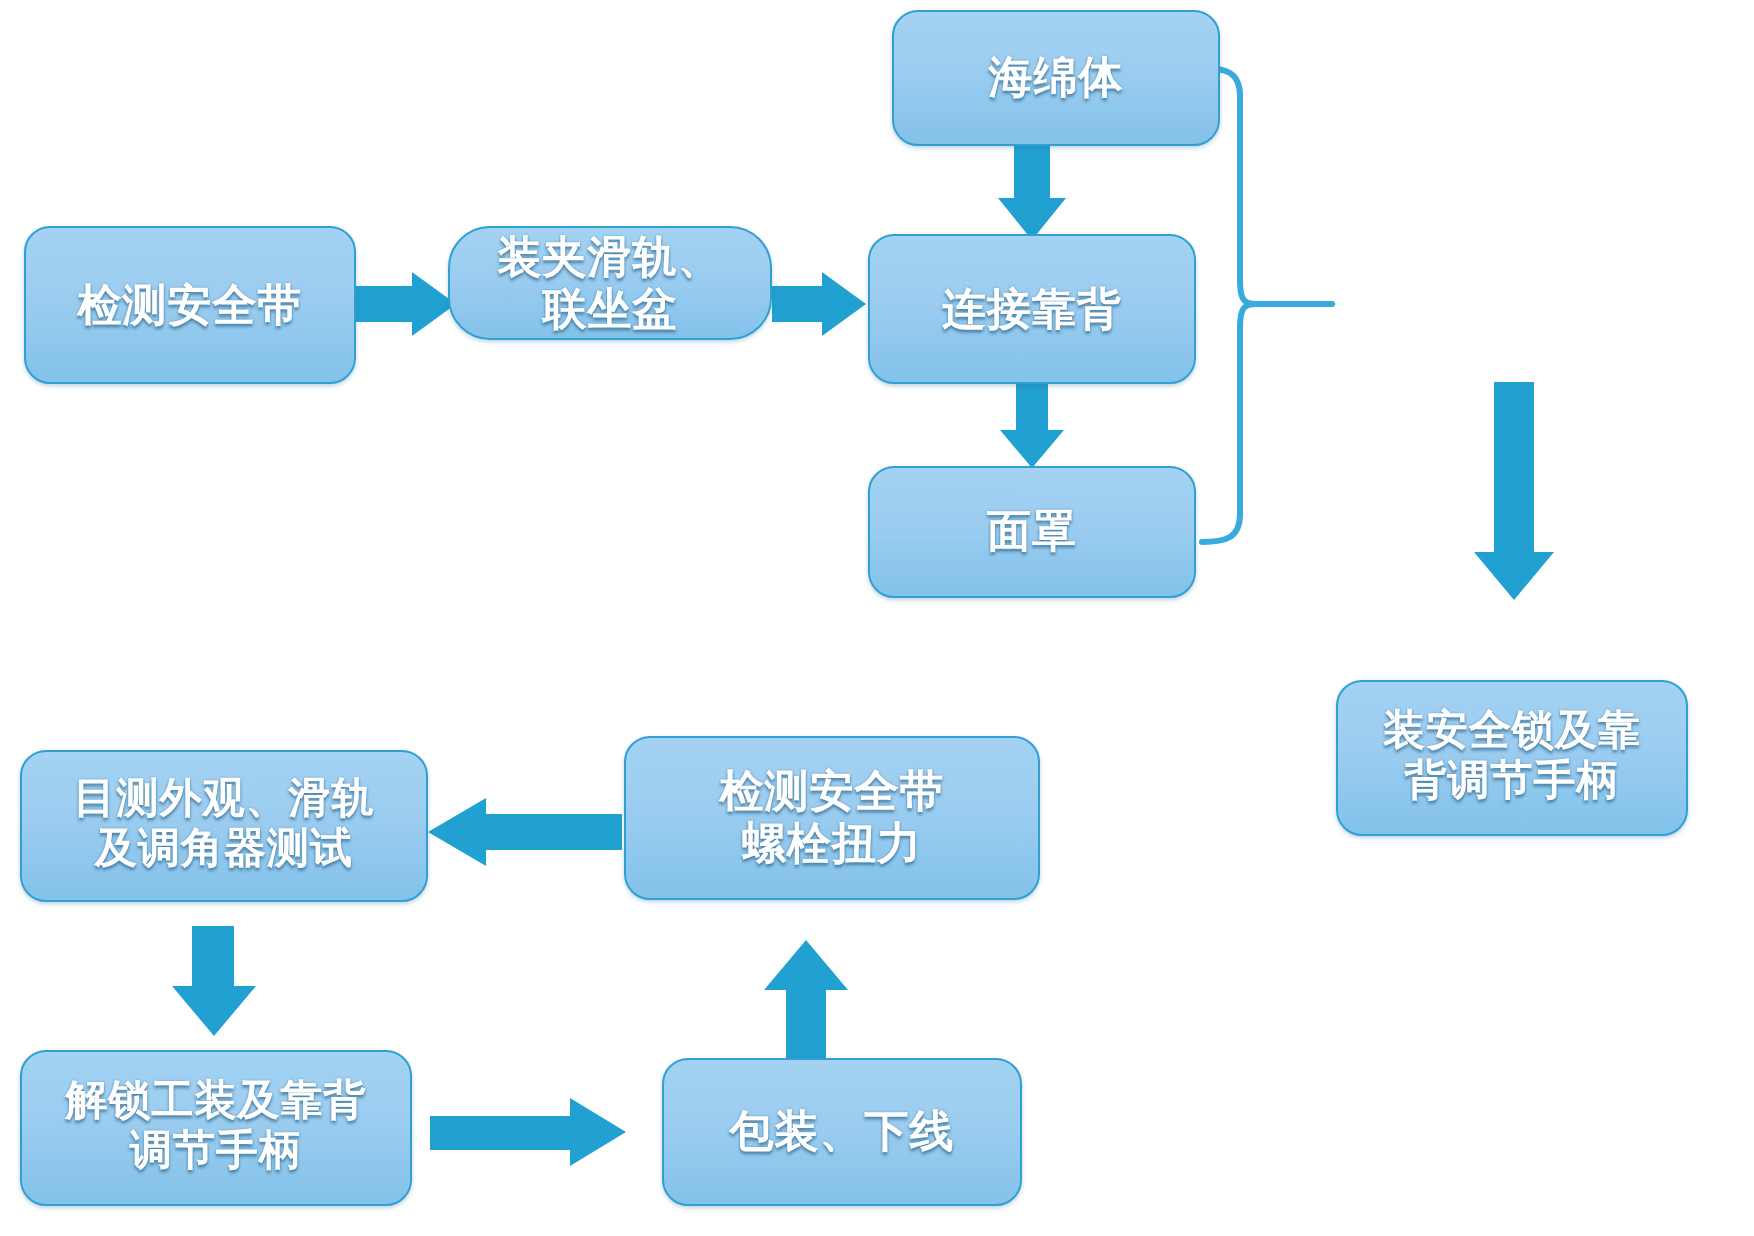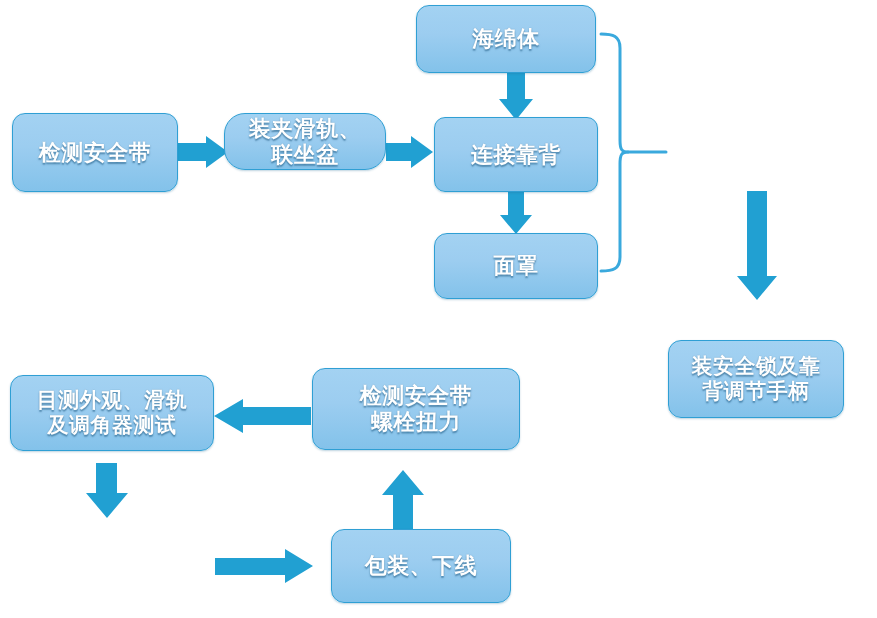--- a/index.html
+++ b/index.html
@@ -109,25 +109,25 @@
 
   <div class="node" style="left:12px; top:113px; width:166px; height:79px;">
     <span class="label">检测安全带</span>
   </div>
 
   <div class="node" style="left:224px; top:113px; width:162px; height:57px;border-radius:21px;">
     <span class="label">装夹滑轨、
 联坐盆</span>
   </div>
 
-  <div class="node" style="left:416px; top:5px; width:180px; height:68px;">
+  <div class="node" style="left:446px; top:5px; width:164px; height:68px;">
     <span class="label">海绵体</span>
   </div>
 
-  <div class="node" style="left:434px; top:117px; width:164px; height:75px;border-radius:11px;">
+  <div class="node" style="left:434px; top:117px; width:164px; height:75px;">
     <span class="label">连接靠背</span>
   </div>
 
   <div class="node" style="left:434px; top:233px; width:164px; height:66px;">
     <span class="label">面罩</span>
   </div>
 
 
   <div class="node" style="left:668px; top:300px; width:176px; height:78px;margin-top:40px;">
     <span class="label small">装安全锁及靠
@@ -137,18 +137,22 @@
   <div class="node" style="left:10px; top:375px; width:204px; height:76px;">
     <span class="label small">目测外观、滑轨
 及调角器测试</span>
   </div>
 
   <div class="node" style="left:312px; top:368px; width:208px; height:82px;">
     <span class="label">检测安全带
 螺栓扭力</span>
   </div>
 
+  <div class="node" style="left:10px; top:525px; width:196px; height:78px;">
+    <span class="label small">解锁工装及靠背
+调节手柄</span>
+  </div>
 
   <div class="node" style="left:331px; top:529px; width:180px; height:74px;">
     <span class="label">包装、下线</span>
   </div>
 
 </div>
 
 </body></html>

